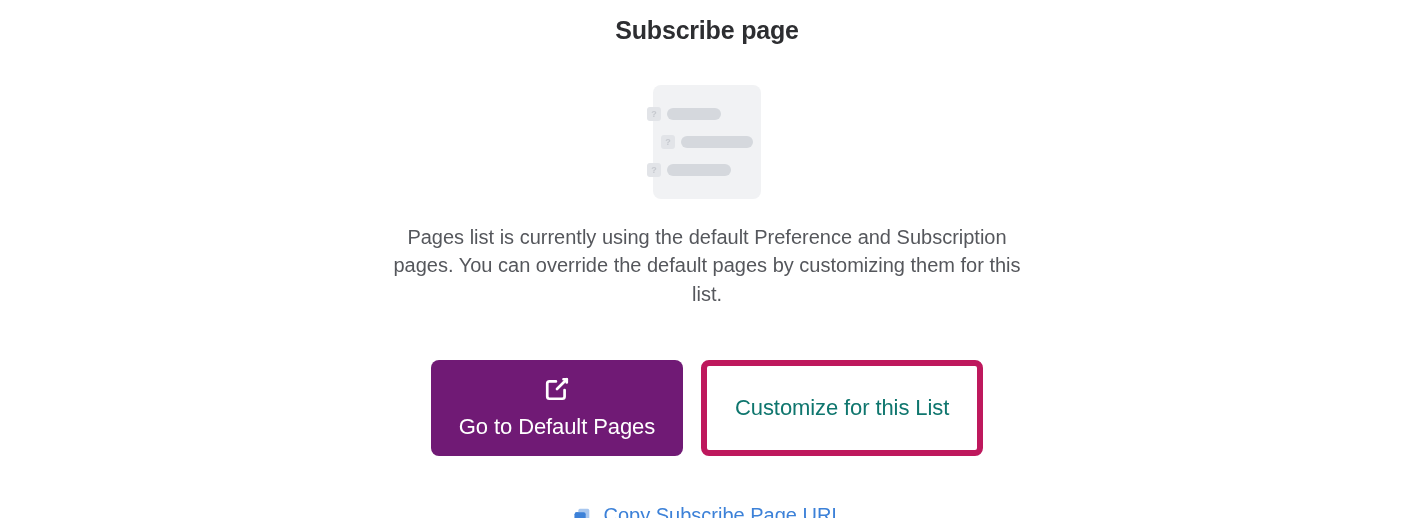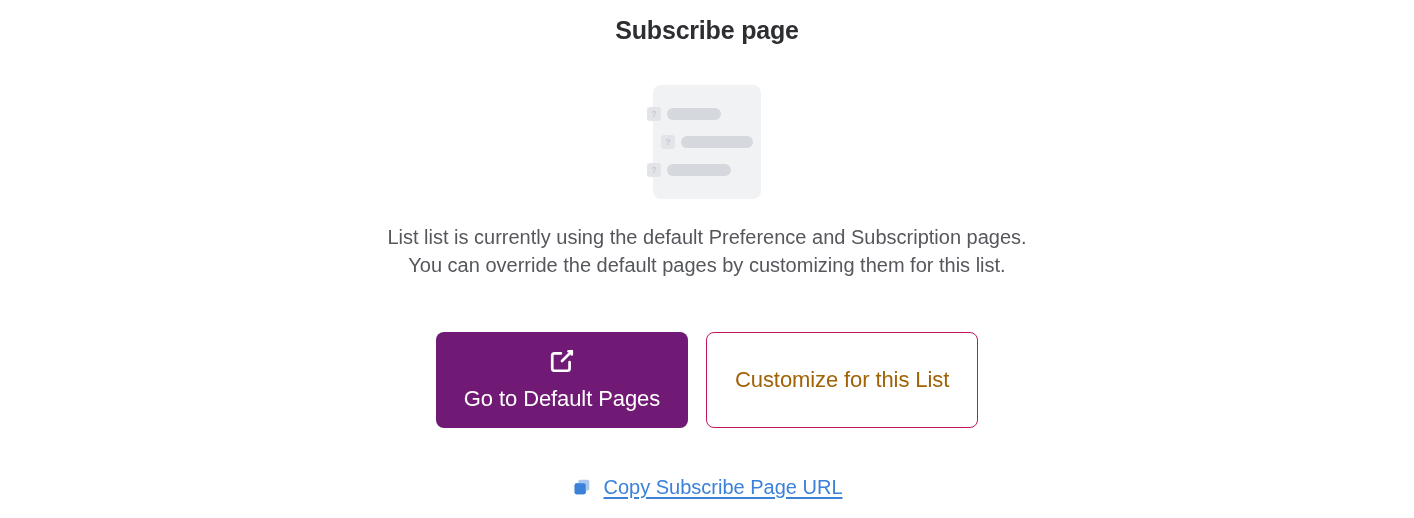--- a/index.html
+++ b/index.html
@@ -93,22 +93,22 @@
       font-family: inherit;
       letter-spacing: -0.1px;
     }
     .btn-primary {
       background: #701a75;
       color: #fff;
       flex-direction: column;
     }
     .btn-secondary {
       background: #fff;
-      color: #a16207;
-      border: 1px solid #be185d;
+      color: #0f766e;
+      border: 6px solid #be185d;
     }
     .btn svg {
       width: 26px;
       height: 26px;
       display: block;
     }
     .copy-link-row {
       display: inline-flex;
       align-items: center;
       gap: 10px;
@@ -141,21 +141,21 @@
     <div class="ill-row r2">
       <div class="ill-square">?</div>
       <div class="ill-bar b2"></div>
     </div>
     <div class="ill-row r3">
       <div class="ill-square">?</div>
       <div class="ill-bar b3"></div>
     </div>
   </div>
 
-  <p class="description">List list is currently using the default Preference and Subscription pages. You can override the default pages by customizing them for this list.</p>
+  <p class="description">Pages list is currently using the default Preference and Subscription pages. You can override the default pages by customizing them for this list.</p>
 
   <div class="button-row">
     <button class="btn btn-primary">
       <span>
         <svg viewBox="0 0 24 24" fill="none" stroke="currentColor" stroke-width="2.5" stroke-linecap="round" stroke-linejoin="round">
           <path d="M18 3h3v3"></path>
           <path d="M12 12L21 3"></path>
           <path d="M19 13v6a2 2 0 0 1-2 2H5a2 2 0 0 1-2-2V7a2 2 0 0 1 2-2h6"></path>
         </svg>
       </span>

